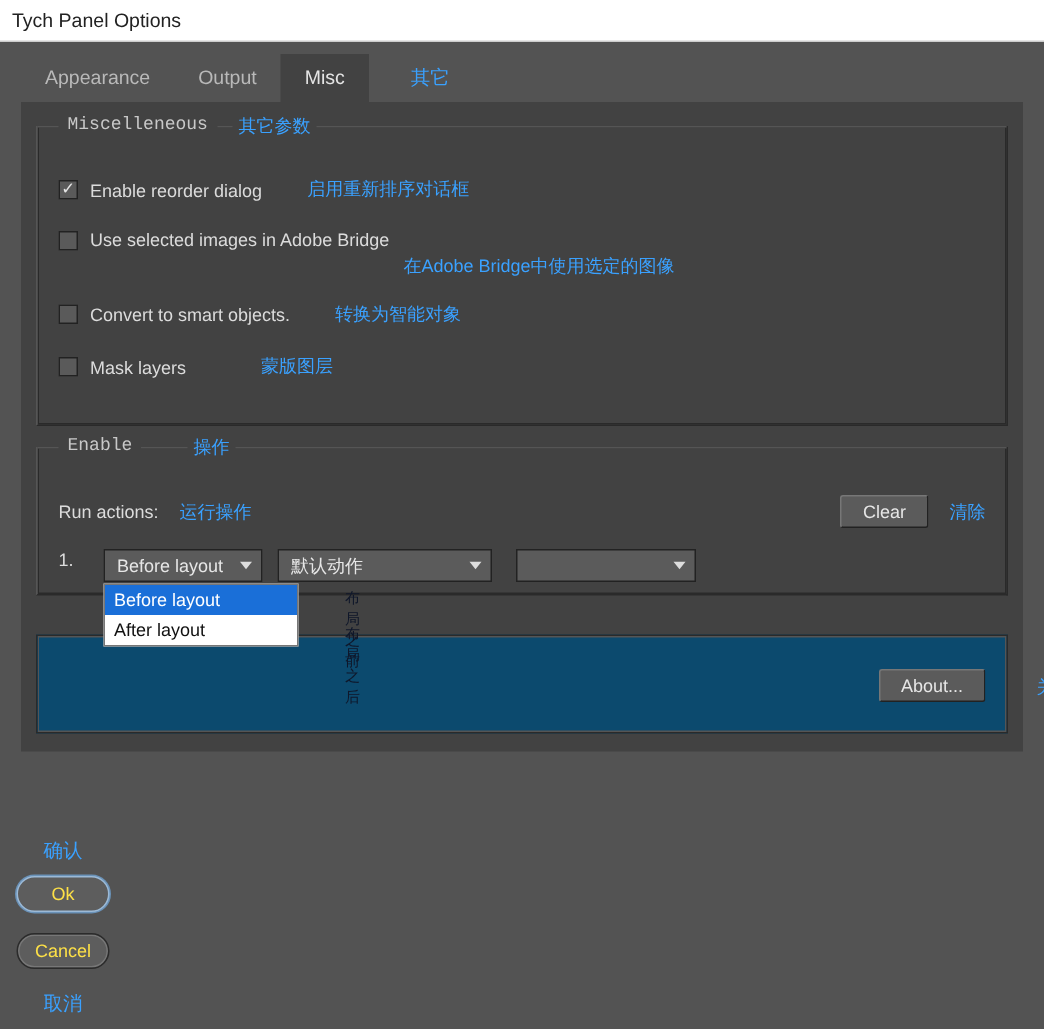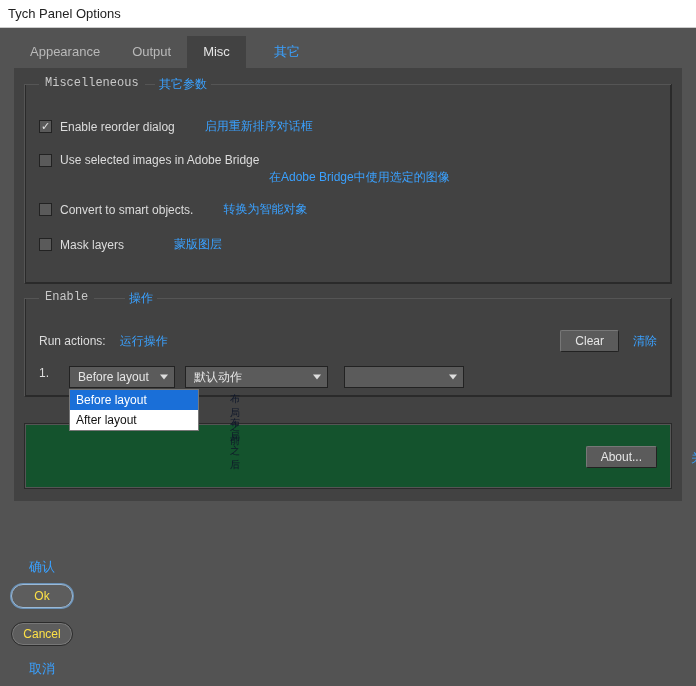--- a/index.html
+++ b/index.html
@@ -211,21 +211,21 @@
     position: absolute;
     color: #0f172a;
     font-size: 10px;
   }
   .dd-annot.a1 { left: 160px; top: 2px; }
   .dd-annot.a2 { left: 160px; top: 26px; }
 
   .bottom-box {
     border: 1px solid #2a2a2a;
     box-shadow: inset 0 0 0 1px #555;
-    background: #14532d;
+    background: #0c4a6e;
     margin-top: 26px;
     height: 66px;
     position: relative;
   }
   .about-btn {
     position: absolute;
     right: 14px;
     top: 22px;
   }
   .about-annot {

